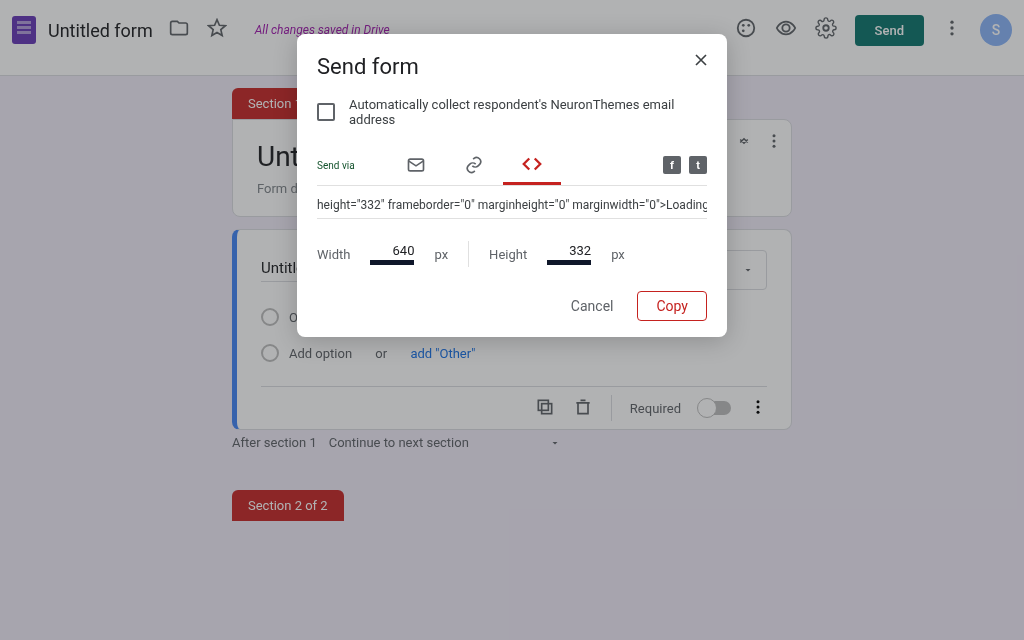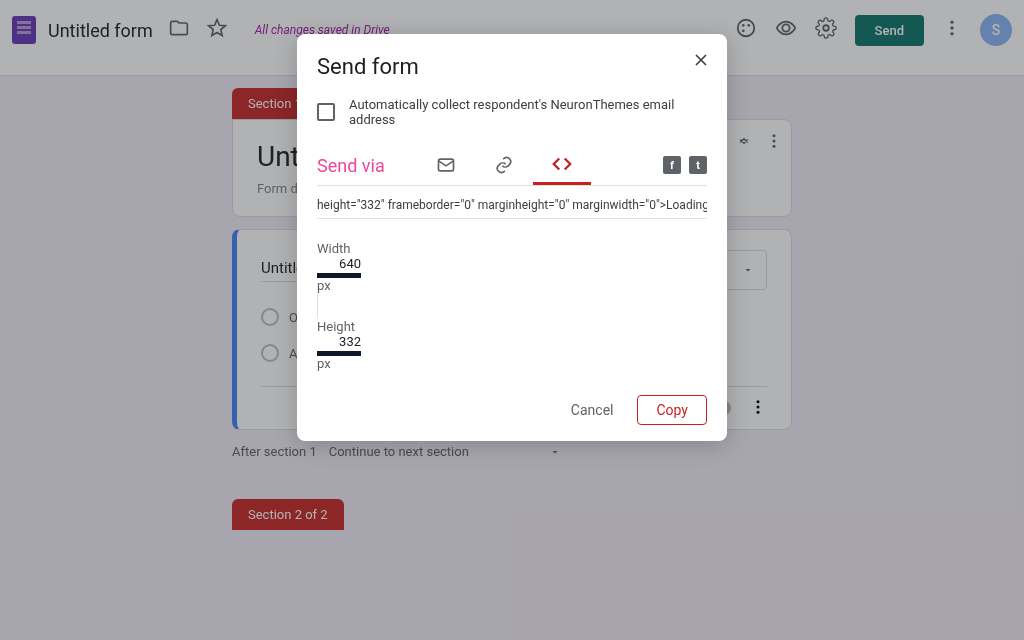--- a/index.html
+++ b/index.html
@@ -80,55 +80,55 @@
   .divider { width: 1px; height: 26px; background: #dadce0; }
   .switch {
     width: 32px; height: 14px; background: #bdbdbd; border-radius: 7px; position: relative;
   }
   .switch::after {
     content: ""; position: absolute; width: 18px; height: 18px; background: #fff;
     border: 1px solid #bdbdbd; border-radius: 50%; top: -3px; left: -2px;
   }
 
   .after-section {
-    margin-top: 14px; display: flex; align-items: center; gap: 12px;
+    margin-top: 5px; display: flex; align-items: center; gap: 12px;
     font-size: 13px; color: #5f6368;
   }
   .after-drop { display: flex; align-items: center; gap: 80px; }
 
   .section2 { margin-top: 40px; }
 
   
   .overlay {
     position: absolute; inset: 0; background: rgba(32,33,36,0.35);
   }
   .dialog {
     position: absolute; width: 430px; background: #fff; border-radius: 8px;
     left: 297px; top: 34px; padding: 20px 20px 16px;
     box-shadow: 0 4px 24px rgba(0,0,0,.2);
   }
   .dialog-title { font-size: 22px; color: #202124; }
   .dialog-close { position: absolute; top: 16px; right: 16px; cursor: pointer; }
   .collect-row { display: flex; align-items: center; gap: 14px; margin-top: 18px; font-size: 13px; color: #3c4043; }
   .checkbox { width: 18px; height: 18px; border: 2px solid #5f6368; border-radius: 2px; flex-shrink: 0; }
   .send-row { display: flex; align-items: center; margin-top: 18px; border-bottom: 1px solid #e0e0e0; }
-  .send-label { font-size: 18px; color: #ec4899; margin-right: 32px; }
+  .send-label { font-size: 10px; color: #14532d; margin-right: 32px; }
   .send-tab { width: 58px; height: 40px; display: flex; align-items: center; justify-content: center; cursor: pointer; }
   .send-tab svg { fill: #5f6368; }
   .send-tab.active { border-bottom: 3px solid #c5221f; }
   .send-tab.active svg { fill: #c5221f; }
   .social { margin-left: auto; display: flex; gap: 8px; }
   .social-box { width: 18px; height: 18px; background: #5f6368; border-radius: 2px; display: flex; align-items: center; justify-content: center; color: #fff; font-size: 11px; font-weight: bold; }
   .embed-title { font-size: 14px; color: #3c4043; margin-top: 20px; font-weight: 500; }
   .embed-code {
     margin-top: 12px; font-size: 12px; color: #3c4043;
     border-bottom: 1px solid #e0e0e0; padding-bottom: 6px;
     white-space: nowrap; overflow: hidden;
   }
-  .dims { display: flex; align-items: flex-start; gap: 0; margin-top: 22px; font-size: 13px; color: #5f6368; flex-direction: column; }
+  .dims { display: flex; align-items: center; gap: 20px; margin-top: 22px; font-size: 13px; color: #5f6368; }
   .dim-input {
     width: 44px; text-align: right; font-size: 13px; color: #202124;
     border-bottom: 5px solid #0f172a; padding-bottom: 2px;
   }
   .dim-sep { width: 1px; height: 26px; background: #e0e0e0; }
   .dialog-actions { display: flex; justify-content: flex-end; gap: 14px; margin-top: 24px; align-items: center; text-align: center; }
   .btn-cancel { font-size: 14px; color: #5f6368; cursor: pointer; padding: 6px 10px; }
   .btn-copy {
     font-size: 14px; color: #c5221f; border: 1px solid #c5221f;
     padding: 6px 18px; border-radius: 4px; cursor: pointer;

